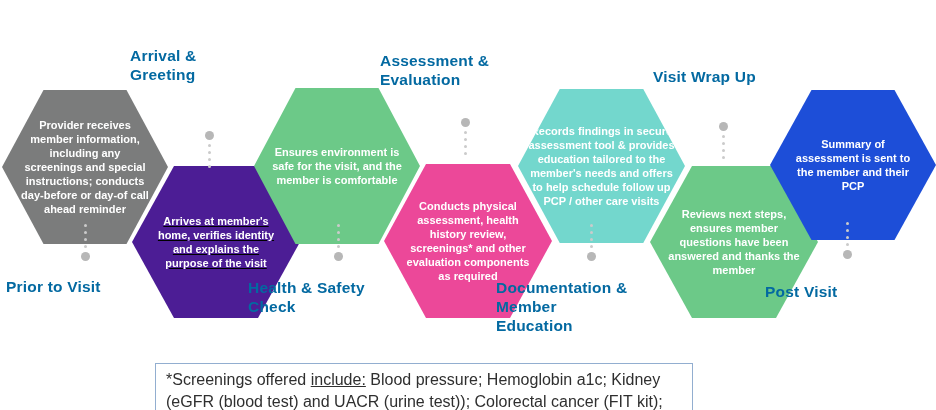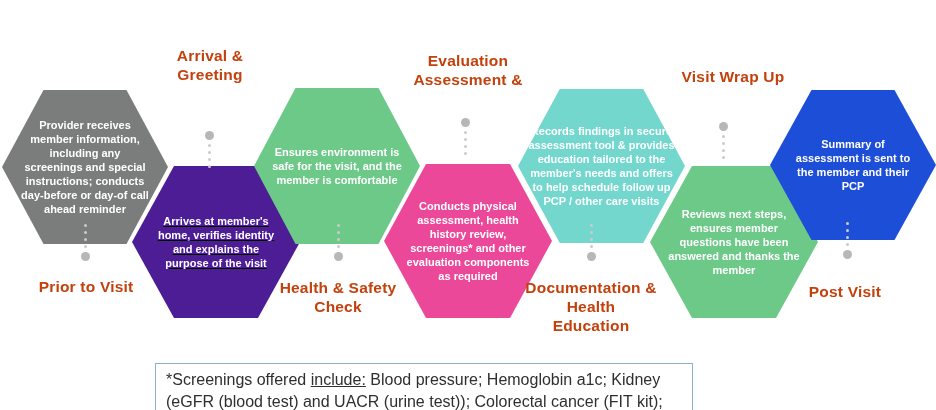--- a/index.html
+++ b/index.html
@@ -9,21 +9,21 @@
   }
   .hex{
     position:absolute;display:flex;align-items:center;justify-content:center;
     clip-path:polygon(25% 0%,75% 0%,100% 50%,75% 100%,25% 100%,0% 50%);
     text-align:center;
   }
   .hex-text{
     color:#ffffff;font-size:11px;font-weight:bold;line-height:1.28;display:block;
   }
   .step-label{
-    position:absolute;text-align:center;color:#c2410c;font-size:15.5px;
+    position:absolute;color:#0369a1;font-size:15.5px;
     font-weight:bold;line-height:1.22;letter-spacing:.2px;
   }
   .step-label span{display:block;}
   .connector{
     position:absolute;width:10px;display:flex;flex-direction:column;
     align-items:center;gap:4px;z-index:3;
   }
   .dot-s{width:3px;height:3px;border-radius:50%;background:#cbcbcb;}
   .dot-b{width:9px;height:9px;border-radius:50%;background:#b7b7b7;}
   
@@ -106,22 +106,22 @@
     <div class="dot-s"></div>
     <div class="dot-s"></div>
     <div class="dot-b"></div>
   </div>
   <div class="step-label l3">
     <span>Health &amp; Safety</span>
     <span>Check</span>
   </div>
 
   <div class="step-label l4">
+    <span>Assessment &amp;</span>
     <span>Evaluation</span>
-    <span>Assessment &amp;</span>
   </div>
   <div class="connector c4">
     <div class="dot-b"></div>
     <div class="dot-s"></div>
     <div class="dot-s"></div>
     <div class="dot-s"></div>
     <div class="dot-s"></div>
   </div>
   <div class="hex h4" style="background: #ec4899;">
     <span class="hex-text">Conducts physical assessment, health history review, screenings* and other evaluation components as required</span>
@@ -132,21 +132,21 @@
   </div>
   <div class="connector c5">
     <div class="dot-s"></div>
     <div class="dot-s"></div>
     <div class="dot-s"></div>
     <div class="dot-s"></div>
     <div class="dot-b"></div>
   </div>
   <div class="step-label l5">
     <span>Documentation &amp;</span>
-    <span>Health</span>
+    <span>Member</span>
     <span>Education</span>
   </div>
 
   <div class="step-label l6">
     <span>Visit Wrap Up</span>
   </div>
   <div class="connector c6">
     <div class="dot-b"></div>
     <div class="dot-s"></div>
     <div class="dot-s"></div>

